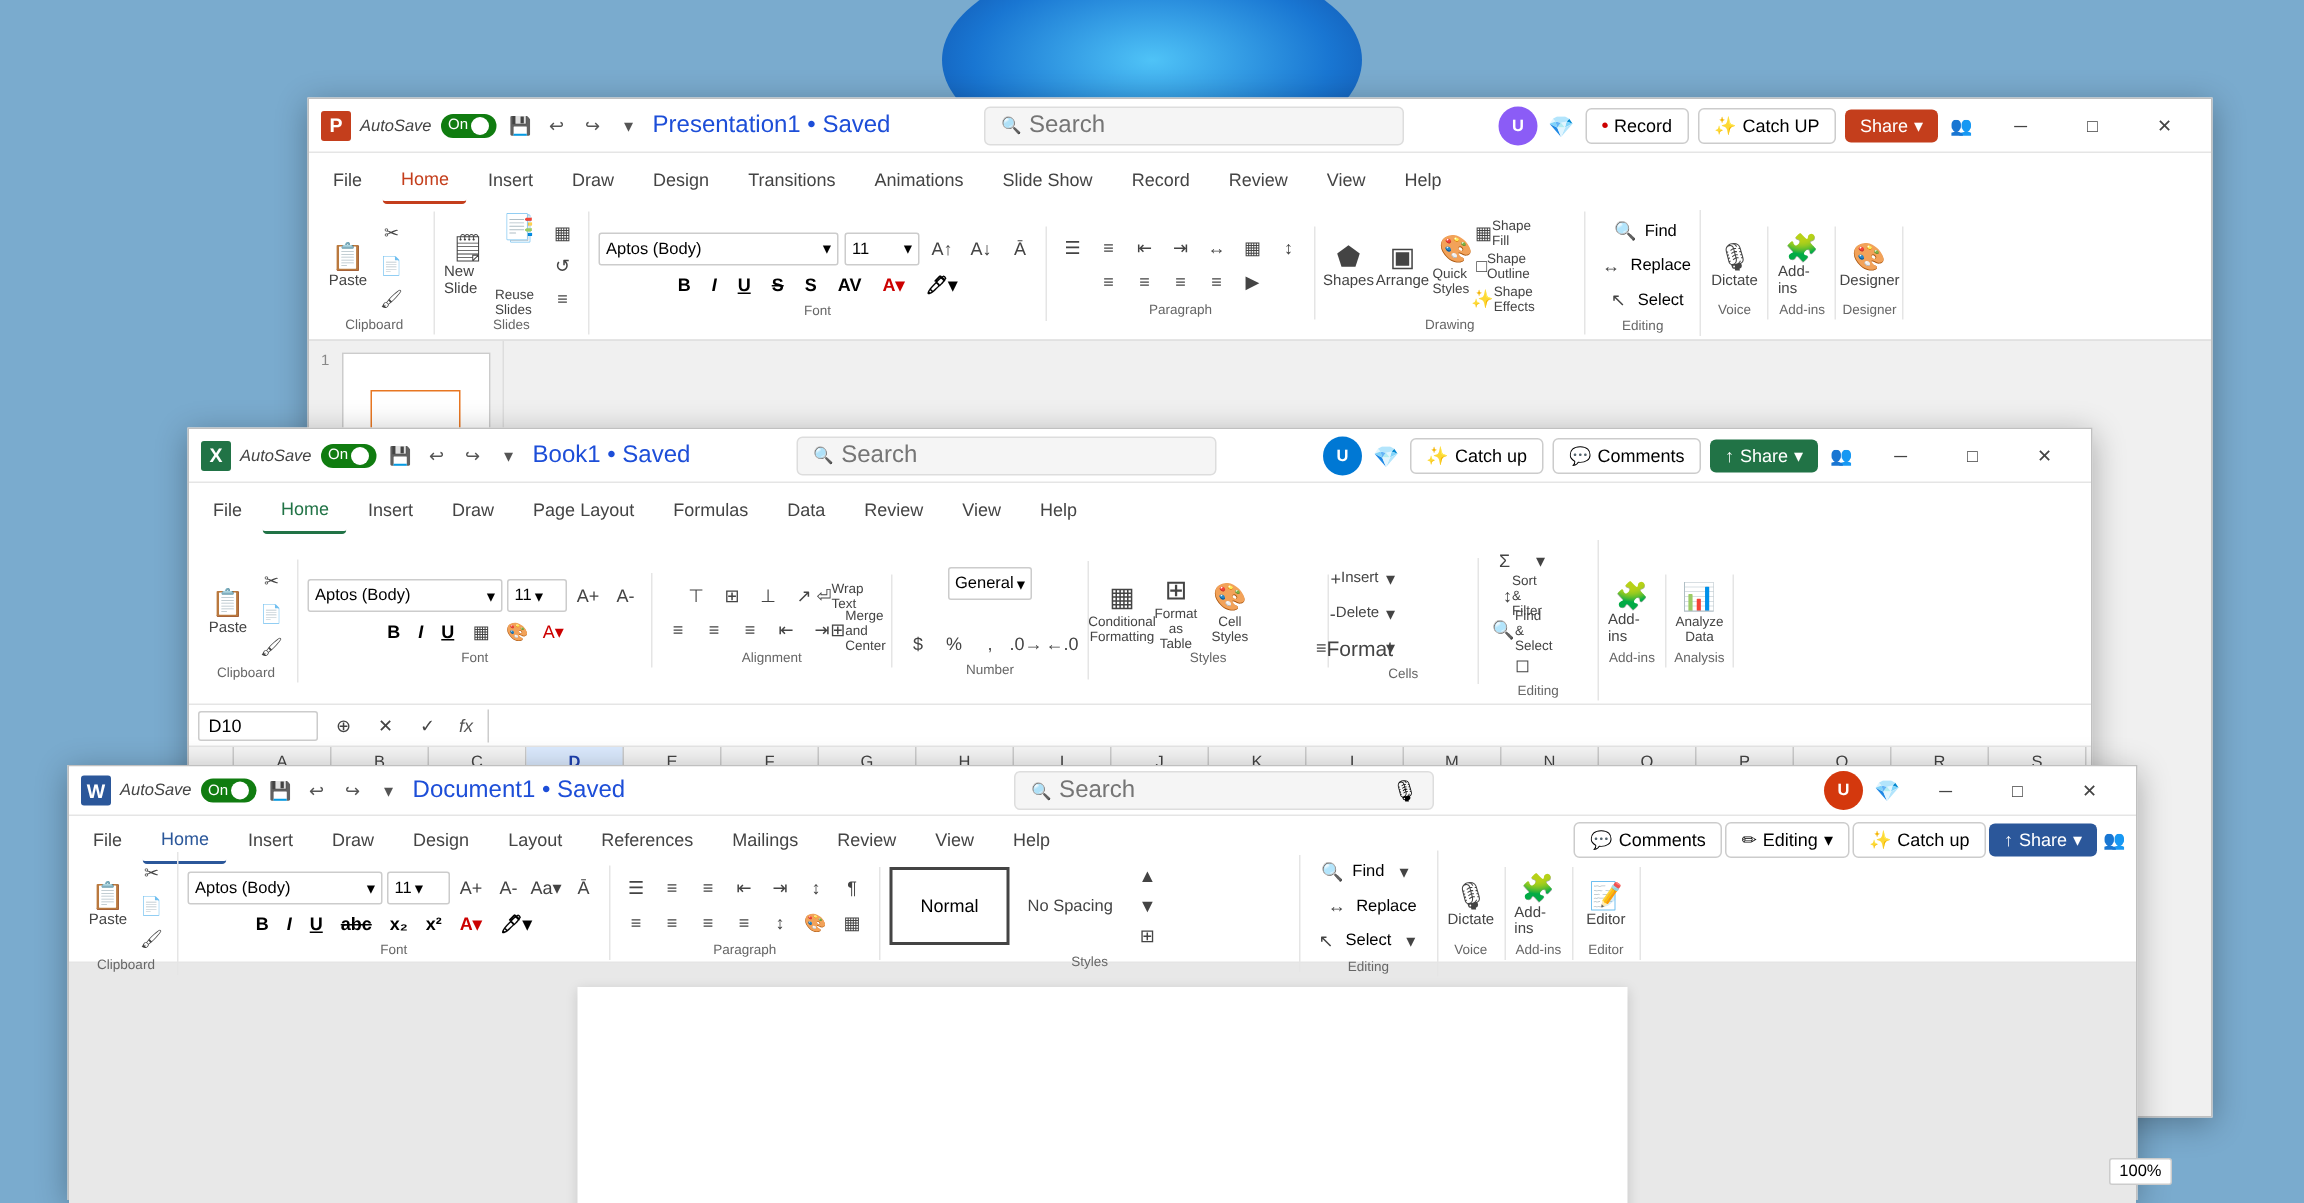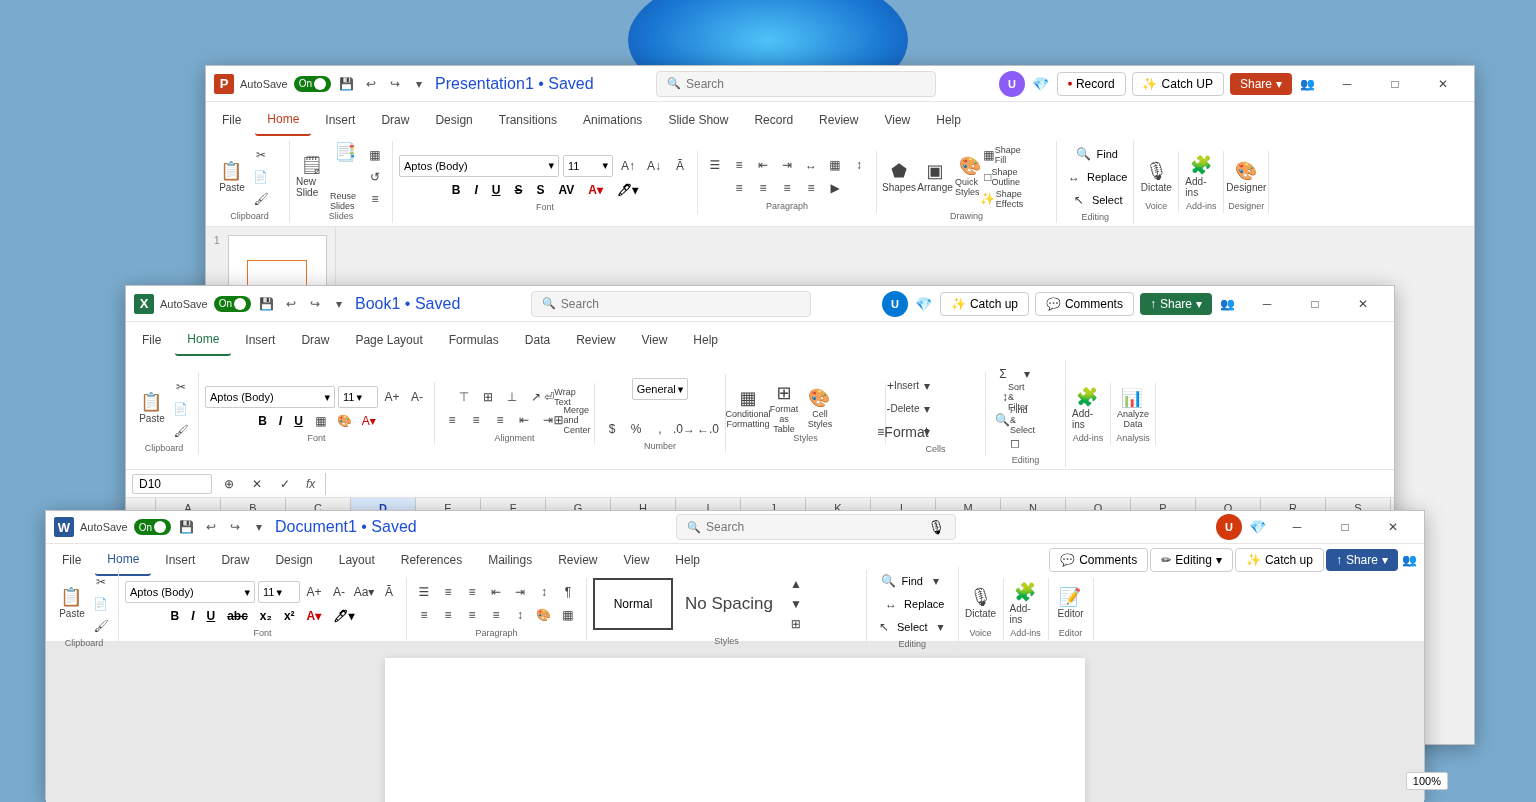--- a/index.html
+++ b/index.html
@@ -87,20 +87,21 @@
       flex-shrink: 0;
     }
     .ppt-icon { background: #c43e1c; color: #fff; }
     .xl-icon { background: #217346; color: #fff; }
     .wd-icon { background: #2b579a; color: #fff; font-size: 11px; }
 
     .autosave-label {
       font-size: 11px;
       color: #444;
       flex-shrink: 0;
+      font-style: italic;
     }
     .toggle-on {
       display: inline-flex;
       align-items: center;
       background: #107c10;
       border-radius: 10px;
       padding: 2px 5px;
       color: #fff;
       font-size: 10px;
       gap: 2px;
@@ -143,21 +144,21 @@
       border: 1px solid #ddd;
       border-radius: 4px;
       padding: 3px 10px;
       height: 26px;
       min-width: 280px;
     }
     .search-box input {
       background: transparent;
       border: none;
       outline: none;
-      font-size: 12px;
+      font-size: 16px;
       color: #c2410c;
       width: 100%;
     }
     .search-icon { color: #666; font-size: 11px; }
 
     .window-controls {
       display: flex;
       gap: 2px;
       margin-left: auto;
       flex-shrink: 0;
@@ -287,21 +288,21 @@
       text-align: center;
       background: #fff;
       display: flex;
       align-items: center;
       justify-content: center;
       height: 52px;
       cursor: pointer;
     }
     .style-nospace {
       padding: 4px 12px;
-      font-size: 17px;
+      font-size: 11px;
       min-width: 80px;
       text-align: center;
       display: flex;
       align-items: center;
       justify-content: center;
       height: 52px;
       cursor: pointer;
       color: #444;
     }
     .style-heading {

